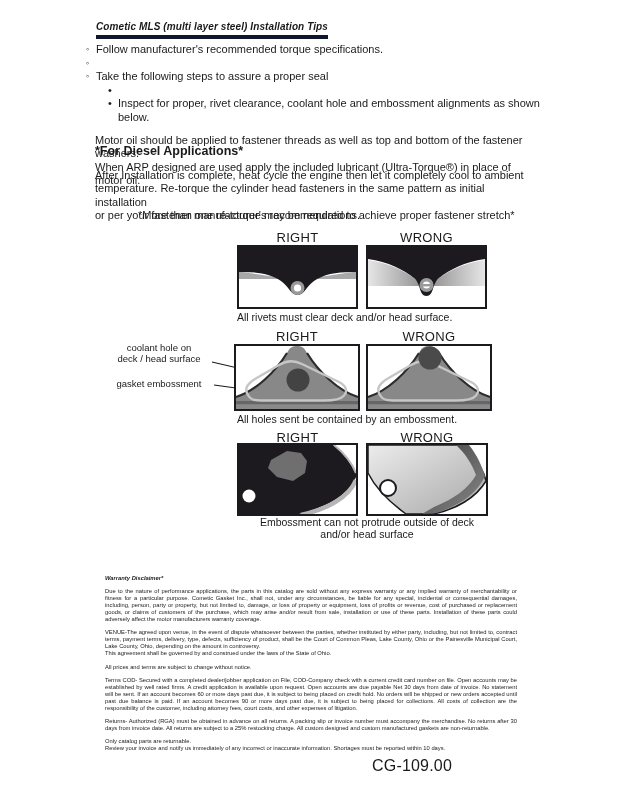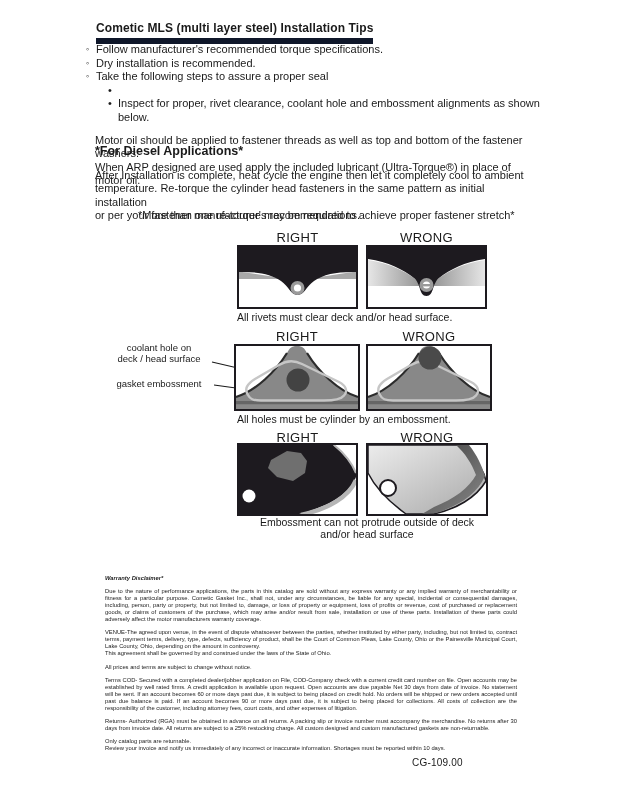--- a/index.html
+++ b/index.html
@@ -4,22 +4,22 @@
 <style>
   html,body{margin:0;padding:0;background:#e8e8e8;}
   .page{
     position:relative;width:618px;height:800px;background:#ffffff;
     font-family:"Liberation Sans",sans-serif;color:#1a1a1a;overflow:hidden;
     margin:0 auto;
   }
   .abs{position:absolute;}
   
   .title{
-    left:96px;top:21px;font-size:12px;font-weight:bold;
-    border-bottom:6px solid #0f172a;padding-bottom:3px;letter-spacing:.1px;
+    left:96px;top:21px;font-size:10px;font-weight:bold;
+    border-bottom:4px solid #0f172a;padding-bottom:3px;letter-spacing:.1px;font-style:italic;
   }
   
   .intro{left:86px;top:43px;width:470px;font-size:11px;line-height:13.6px;}
   .b-row{display:flex;}
   .b-row .marker{width:10px;flex:0 0 10px;font-size:9px;line-height:13.6px;text-align:left;}
   .b-row.sub{margin-left:22px;}
   .b-row.sub .marker{font-size:11px;}
   
   .diesel-h{left:95px;top:116px;font-size:12.5px;font-weight:bold;margin-top:28px;}
   .para{left:95px;width:430px;font-size:11px;line-height:13.4px;white-space:pre-line;}
@@ -31,37 +31,36 @@
   .caption{font-size:10.5px;line-height:11.8px;white-space:pre-line;}
   .panel{display:block;}
   
   .ann{font-size:9.5px;line-height:10.8px;text-align:center;white-space:pre-line;}
   
   .legal{left:105px;top:575px;width:412px;font-size:5.8px;line-height:6.9px;color:#222;text-align:justify;}
   .legal p{margin:0 0 6.5px 0;}
   .legal p.tight{margin-bottom:0;}
   .legal .lg-h{font-weight:bold;font-style:italic;margin-bottom:6.5px;}
   
-  .code{left:412px;top:757px;font-size:10px;letter-spacing:.2px;}
+  .code{left:372px;top:757px;font-size:16px;letter-spacing:.2px;}
 </style>
 </head>
 <body>
 
 <div class="page">
 
   <div class="abs title">Cometic MLS (multi layer steel) Installation Tips</div>
 
   <div class="abs intro">
     <div class="b-row">
       <span class="marker">◦</span>
       <span>Follow manufacturer's recommended torque specifications.</span>
     </div>
     <div class="b-row">
       <span class="marker">◦</span>
-      <span>Dry installation is recommended.</span>
     </div>
     <div class="b-row">
       <span class="marker">◦</span>
       <span>Take the following steps to assure a proper seal</span>
     </div>
     <div class="b-row sub">
       <span class="marker">•</span>
     </div>
     <div class="b-row sub">
       <span class="marker">•</span>
@@ -143,21 +142,21 @@
     <path d="M2,65 L2,53 C22,47 42,27 53,9 C56,4 57,2 63,2 C69,2 70,4 73,9 C84,27 104,47 124,53 L124,65 Z" fill="#888888"></path>
     <path d="M2,53 C22,47 42,27 53,9" stroke="#2c2c2c" stroke-width="2.2" fill="none"></path>
     <path d="M124,53 C104,47 84,27 73,9" stroke="#2c2c2c" stroke-width="2.2" fill="none"></path>
     <rect x="2" y="57" width="122" height="3.5" fill="#666666"></rect>
     <rect x="2" y="60.5" width="122" height="4.5" fill="#8a8a8a"></rect>
     <path d="M14,51 C10,45 13,40 21,35 L45,21 C53,16 60,16 68,20 L105,38 C112,41.5 114,47 110,51.5 C107,55.5 99,56.5 90,56.5 L27,56.5 C19,56.5 16,55 14,51 Z" stroke="#c6c6c6" stroke-width="2.4" fill="none"></path>
     <circle cx="64" cy="14" r="11.5" fill="#4a4a4a"></circle>
     <rect x="1" y="1" width="124" height="65" fill="none" stroke="#1d1a1f" stroke-width="2"></rect>
   </svg>
 
-  <div class="abs caption" style="left:237px;top:414px;width:300px;">All holes must be cylinder by an embossment.</div>
+  <div class="abs caption" style="left:237px;top:414px;width:300px;">All holes sent be contained by an embossment.</div>
 
   <div class="abs dlabel" style="left:237px;top:430px;width:121px;">RIGHT</div>
   <div class="abs dlabel" style="left:366px;top:430px;width:122px;">WRONG</div>
 
   <svg class="abs panel" style="left:237px;top:443px;" width="121" height="73" viewBox="0 0 121 73">
     <rect x="0" y="0" width="121" height="73" fill="#ffffff"></rect>
     <path d="M2,2 H96 C106,10 114,19 119,30 L119,34 C112,52 90,64 62,71 L2,71 Z" fill="#1d1a1f"></path>
     <path d="M119,37 C112,54 91,66 64,72" stroke="#b5b5b5" stroke-width="4.5" fill="none"></path>
     <path d="M97,2 C107,10 114.5,19.5 119,30" stroke="#b5b5b5" stroke-width="2" fill="none"></path>
     <path d="M34,17 L50,8 L64,10 L70,18 L68,30 L56,38 L40,34 L31,25 Z" fill="#6f6f6f"></path>

